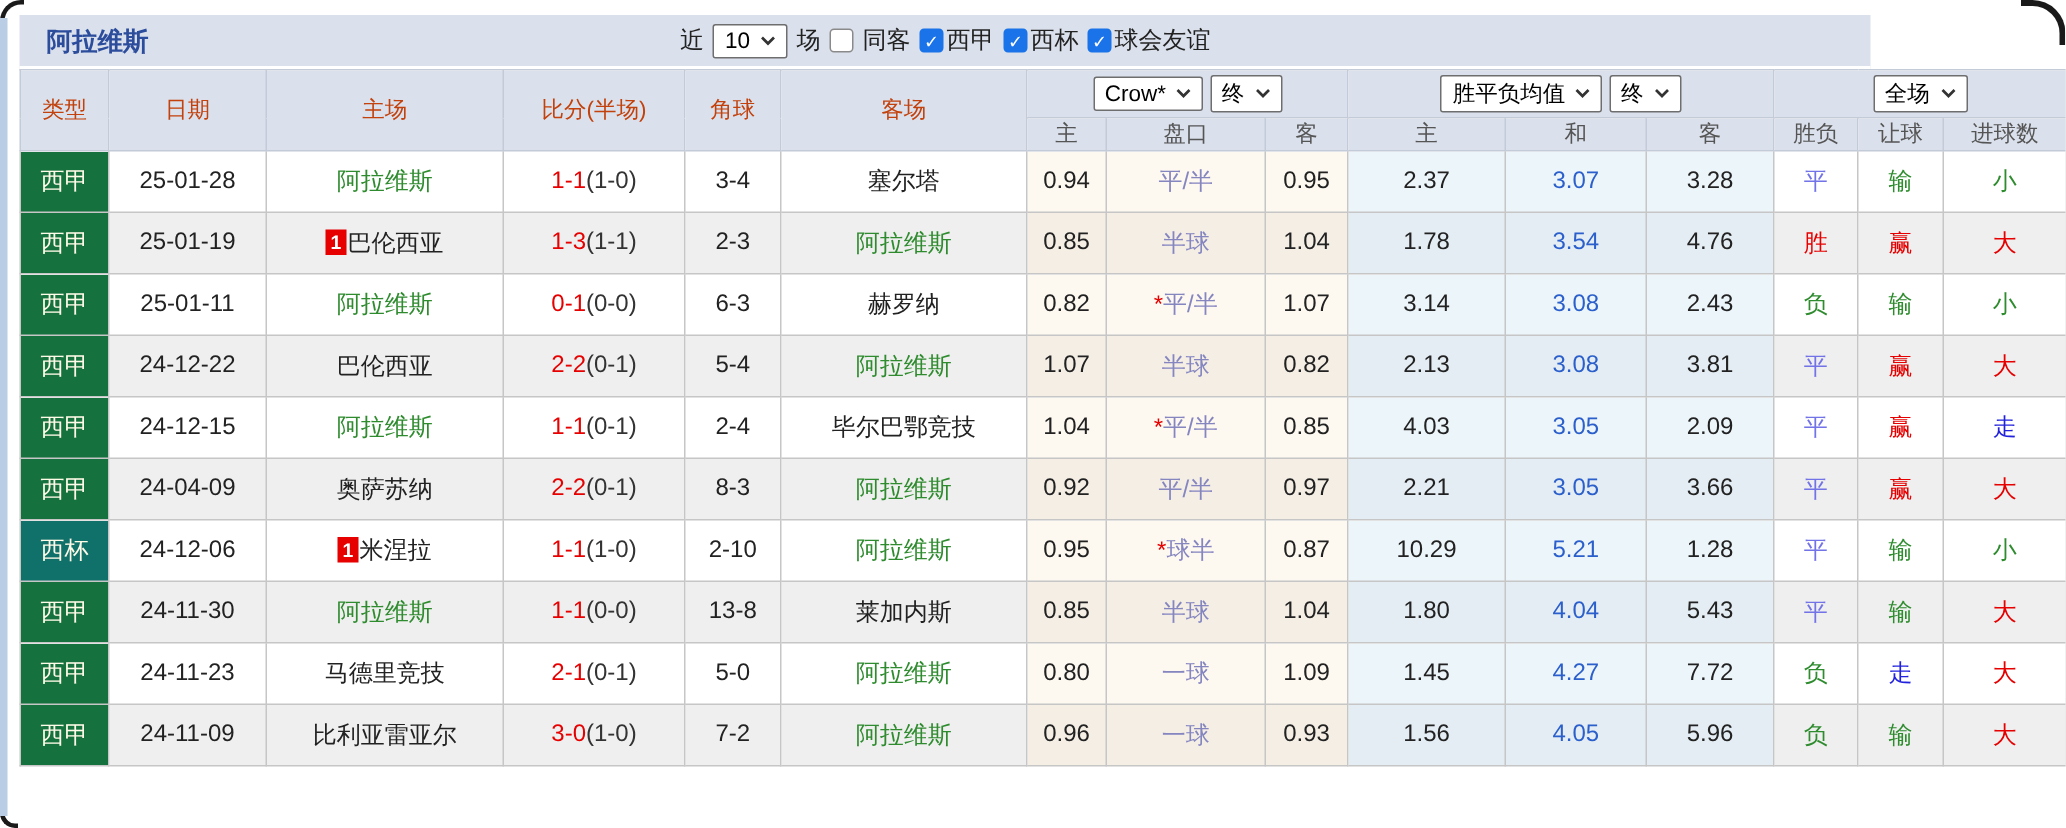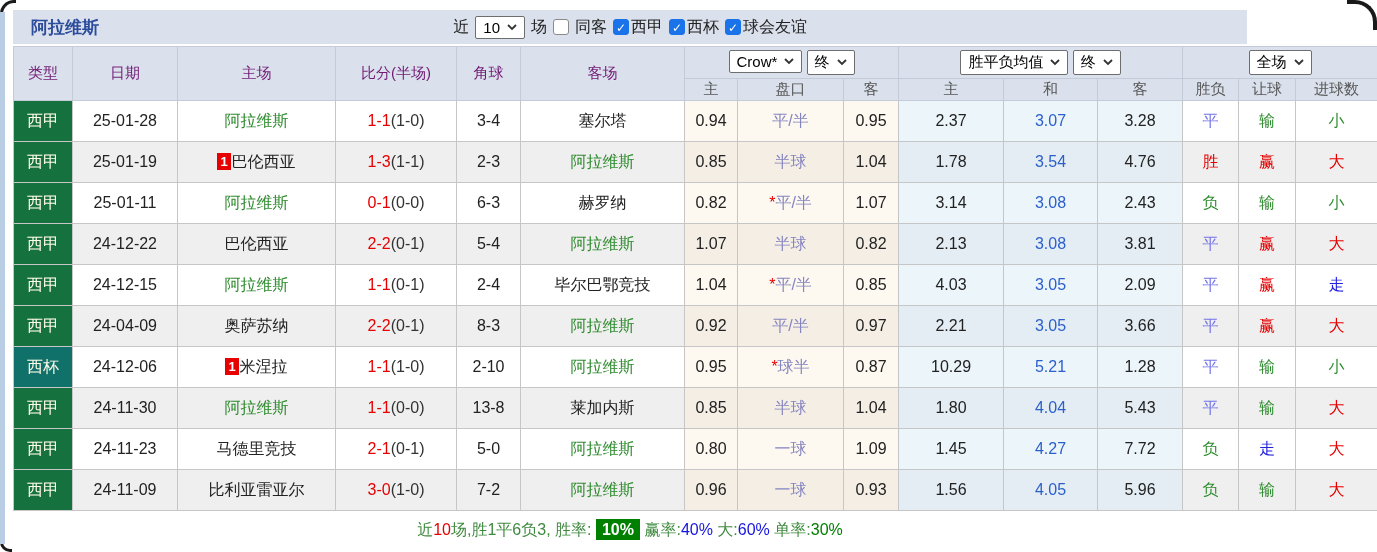--- a/index.html
+++ b/index.html
@@ -25,21 +25,21 @@
   .cb { width:16px; height:16px; border:1px solid #8a8a8a; border-radius:3px; background:#fff; display:inline-block; }
   .cb.on { background:#1a73e8; border-color:#1a73e8; color:#fff; font-size:12px; line-height:16px; text-align:center; font-weight:bold; }
   .flt { display:flex; align-items:center; gap:2px; }
 
   
   table { border-collapse:collapse; table-layout:fixed; width:1364px; }
   th, td { border:1px solid #c6c6c6; text-align:center; overflow:hidden; white-space:nowrap; }
   thead th { background:#dbe1ec; border-color:#c3cad8; font-weight:normal; color:#3a3a3a; }
   tr.hdr-top th { height:32px; font-size:15px; }
   tr.hdr-sub th { height:22px; font-size:15px; color:#555; }
-  thead .colhead { font-size:15px; color:#701a75; }
+  thead .colhead { font-size:15px; color:#c2410c; }
   tbody td { height:41px; font-size:16px; color:#222; }
   tbody tr:nth-child(odd) td { background:#fff; }
   tbody tr:nth-child(even) td { background:#efefef; }
   tbody tr:nth-child(odd) td.c-az { background:#fdf8f0; }
   tbody tr:nth-child(even) td.c-az { background:#f4eee5; }
   tbody tr:nth-child(odd) td.c-eu { background:#ecf5fa; }
   tbody tr:nth-child(even) td.c-eu { background:#e4edf3; }
   td.league { color:#fffce8; font-size:16px; }
   td.league.lg-green { background:#15713e !important; }
   td.league.lg-teal  { background:#10706a !important; }
@@ -340,20 +340,13 @@
           <td class="c-eu">1.56</td>
           <td class="c-eu t-drawv">4.05</td>
           <td class="c-eu">5.96</td>
           <td class="t-green">负</td>
           <td class="t-green">输</td>
           <td class="t-red">大</td>
         </tr>
       </tbody>
   </table>
 
-  <div class="footer">
-    <span class="g">近</span><span class="r">10</span><span class="g">场,胜1平6负3, 胜率:</span>
-    <span class="badge">10%</span>
-    <span class="g">赢率:</span><span class="b">40%</span>
-    <span class="g">大:</span><span class="b">60%</span>
-    <span class="g">单率:</span><span class="gg">30%</span>
-  </div>
 </div>
 
 </body></html>

